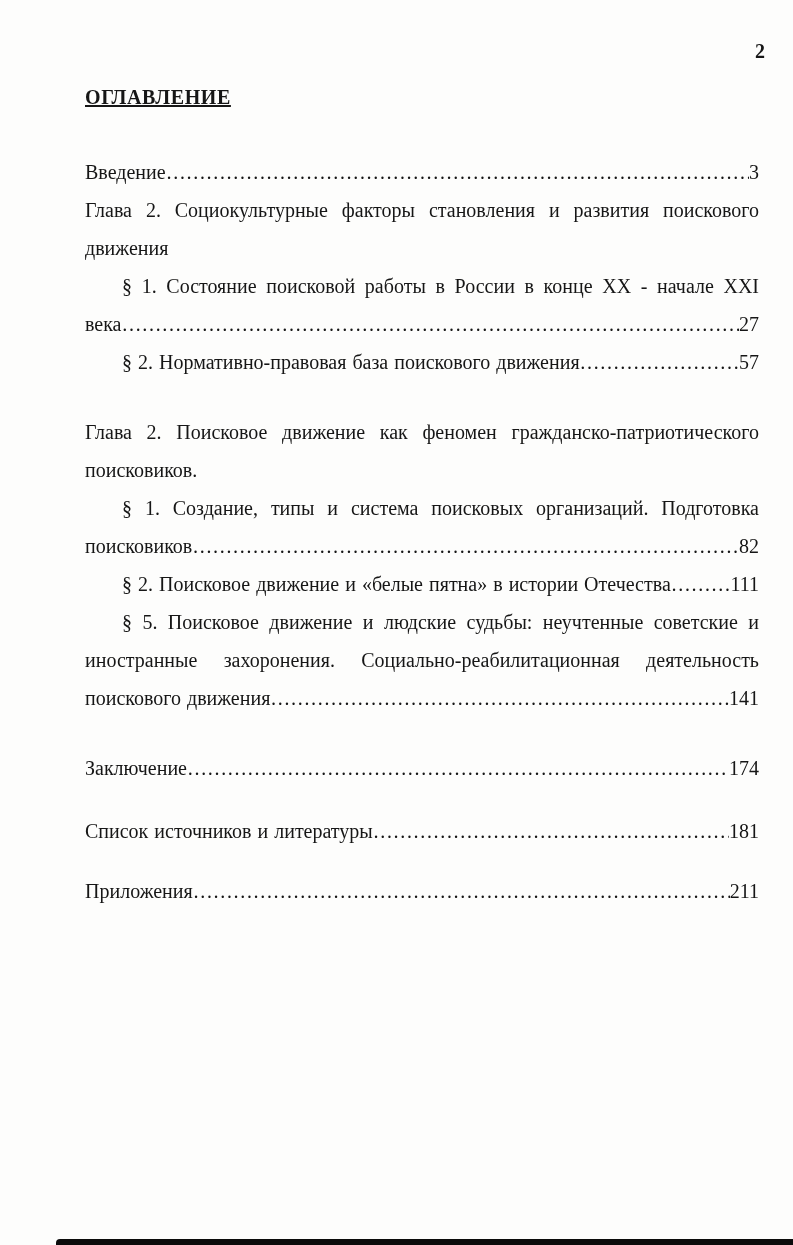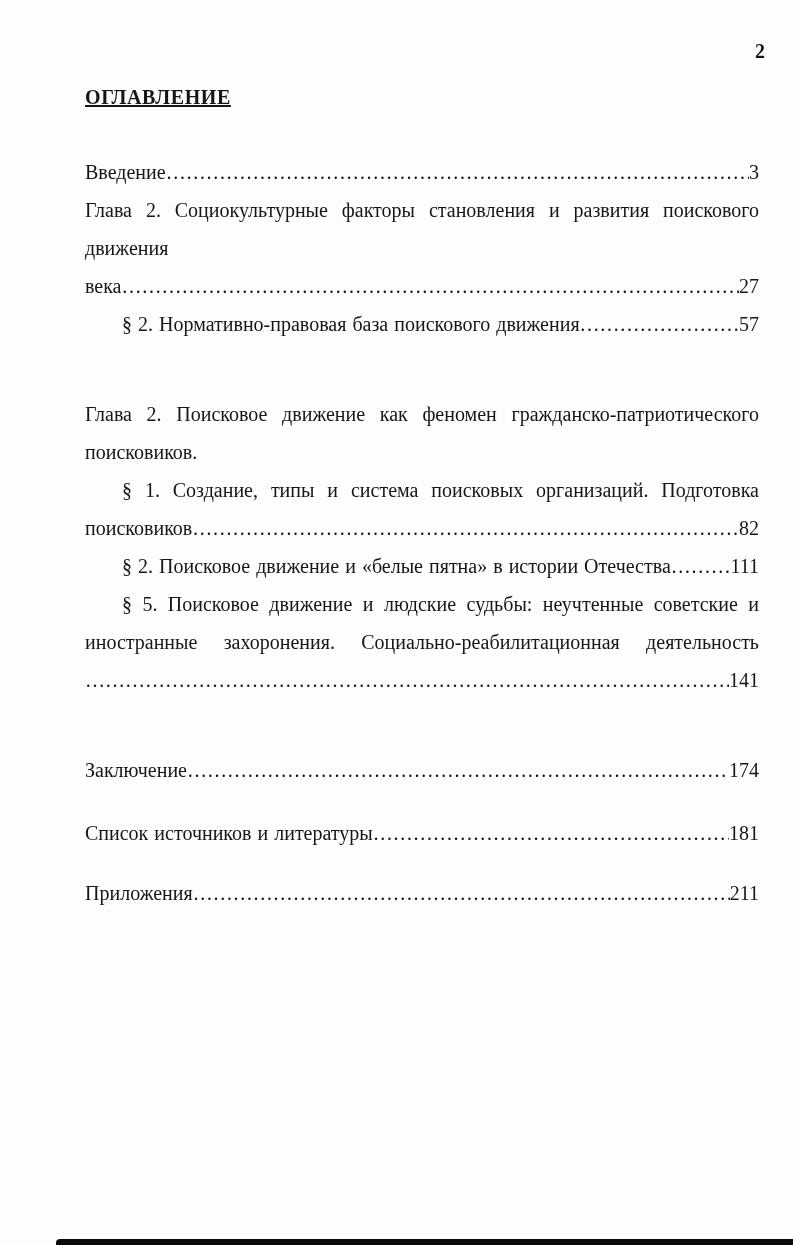--- a/index.html
+++ b/index.html
@@ -27,21 +27,21 @@
   .heading {
     font-size: 20px;
     font-weight: bold;
     text-decoration: underline;
     letter-spacing: 0.6px;
     line-height: 38px;
     margin-bottom: 37px;
   }
   .entry { margin: 0; }
   .mt31 { margin-top: 25px; }
-  .mt32 { margin-top: 52px; }
+  .mt32 { margin-top: 32px; }
   .mt38 { margin-top: 22px; }
   .line {
     font-size: 20px;
     line-height: 38px;
     word-spacing: 1px;
   }
   
   .fill {
     text-align: justify;
     text-align-last: justify;
@@ -89,20 +89,21 @@
       <span class="pagenum">3</span>
     </p>
   </section>
 
   <section class="entry">
     <p class="line fill">Глава 2. Социокультурные факторы становления и развития поискового</p>
     <p class="line">движения</p>
   </section>
 
   <section class="entry">
+    <p class="line fill findent">§ 1. Состояние поисковой работы в России в конце XX - начале XXI</p>
     <p class="line leader">
       <span class="label">века</span>
       <span class="dots">………………………………………………………………………………………………………………………………………………………………………………………………………………………………</span>
       <span class="pagenum">27</span>
     </p>
   </section>
 
   <section class="entry">
     <p class="line leader lindent">
       <span class="label">§ 2. Нормативно-правовая база поискового движения</span>
@@ -130,20 +131,21 @@
       <span class="label">§ 2. Поисковое движение и «белые пятна» в истории Отечества</span>
       <span class="dots">………………………………………………………………………………………………………………………………………………………………………………………………………………………………</span>
       <span class="pagenum">111</span>
     </p>
   </section>
 
   <section class="entry">
     <p class="line fill findent">§ 5. Поисковое движение и людские судьбы: неучтенные советские и</p>
     <p class="line fill">иностранные захоронения. Социально-реабилитационная деятельность</p>
     <p class="line leader">
+      <span class="label">поискового движения</span>
       <span class="dots">………………………………………………………………………………………………………………………………………………………………………………………………………………………………</span>
       <span class="pagenum">141</span>
     </p>
   </section>
 
   <section class="entry mt32">
     <p class="line leader">
       <span class="label">Заключение</span>
       <span class="dots">………………………………………………………………………………………………………………………………………………………………………………………………………………………………</span>
       <span class="pagenum">174</span>

